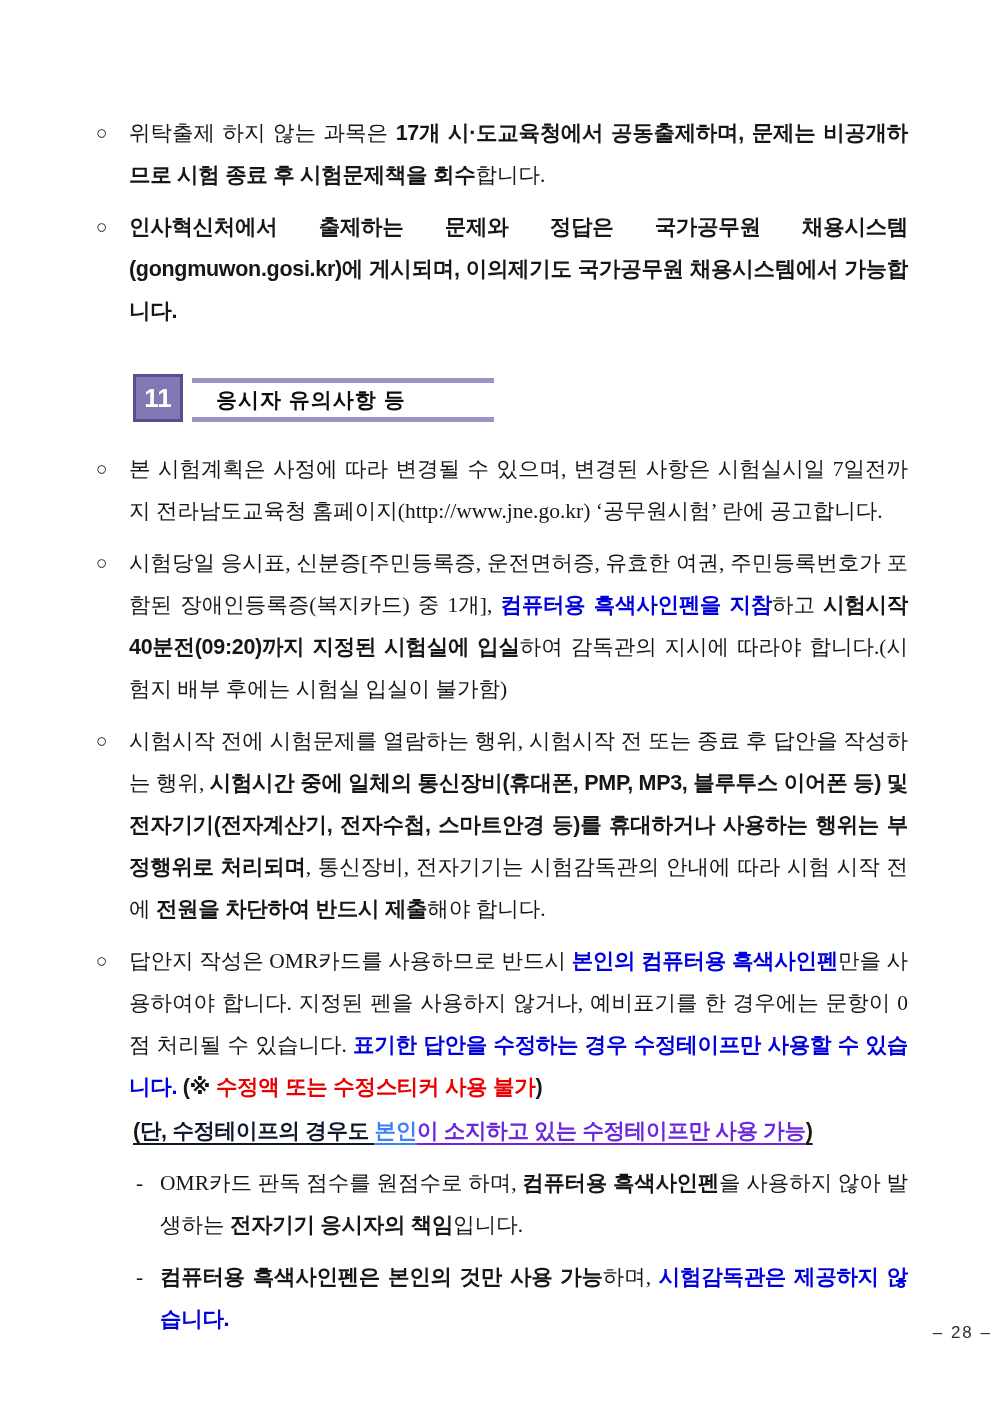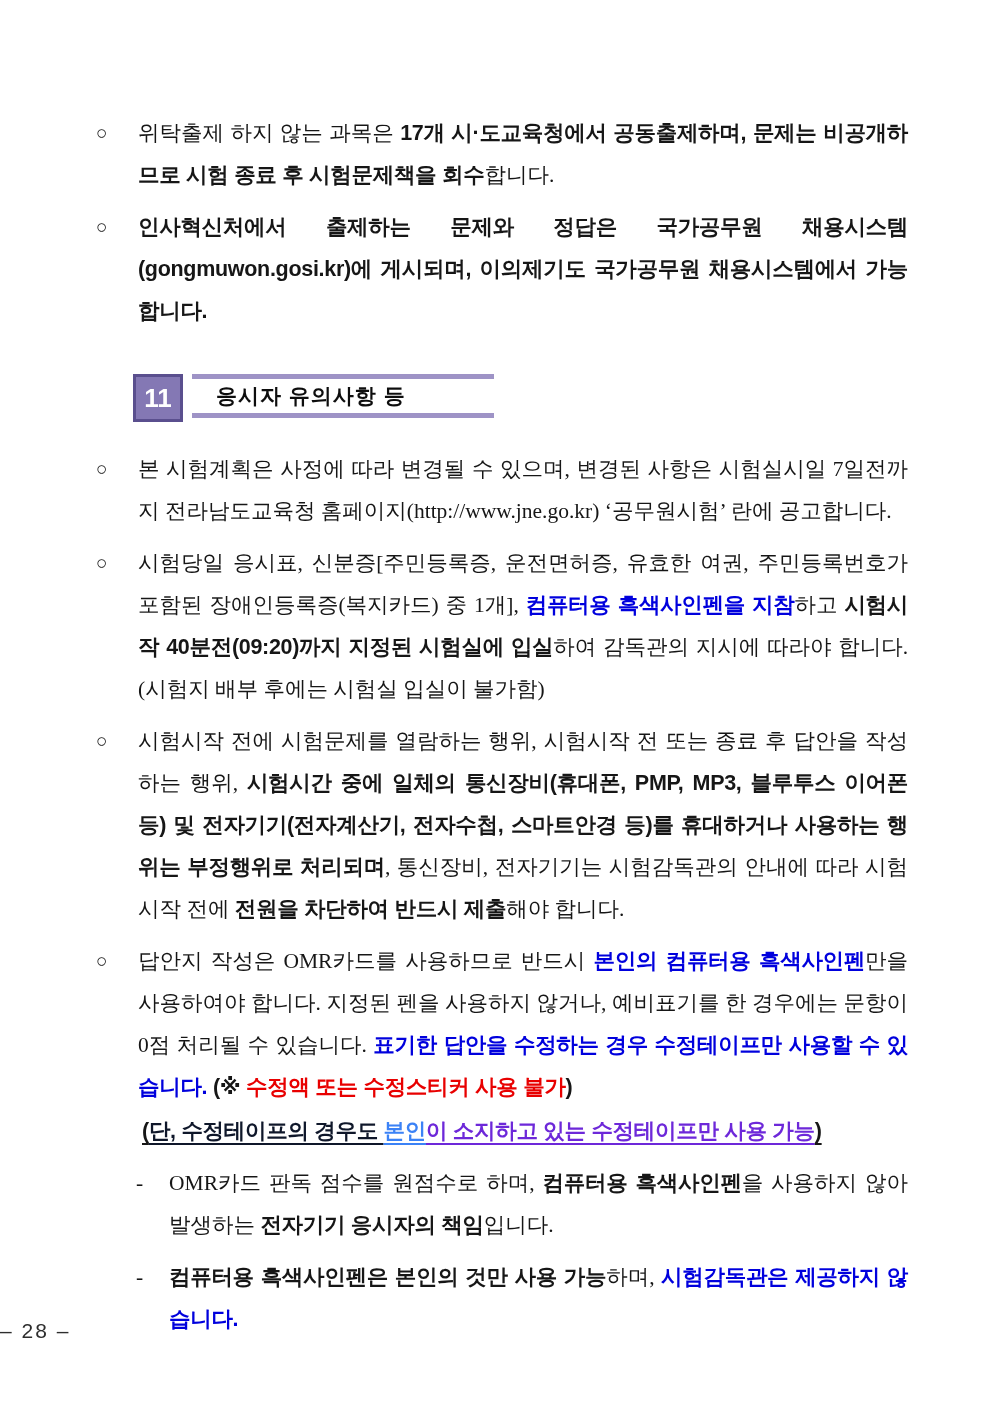--- a/index.html
+++ b/index.html
@@ -18,37 +18,37 @@
   }
   .para {
     display:flex;
     font-size:21.5px;
     line-height:42px;
     text-align:justify;
     margin-bottom:10px;
   }
   .para .marker { flex:0 0 33px; }
   .para-bullet .marker { font-size:19px; }
-  .ptext { flex:1;margin-left:9px; }
+  .ptext { flex:1; }
   .para-plain { padding-left:37px; margin-top:-8px; }
   .para-dash  { padding-left:40px; margin-top:10px; }
   .para-dash .marker { flex:0 0 24px; }
   .b {
     font-weight:700;
     font-family:"Liberation Sans","DejaVu Sans",sans-serif;
     letter-spacing:-0.3px;
   }
   .u {
     text-decoration:underline;
     text-underline-offset:5px;
     text-decoration-thickness:2px;
   }
   .section-header {
     display:flex;
-    align-items:flex-start;
+    align-items:flex-end;
     margin:42px 0 26px -2px;
     padding-left:39px;
   }
   .sec-num {
     flex:none;
     width:44px; height:42px;
     display:flex; align-items:center; justify-content:center;
     font-family:"Liberation Sans","DejaVu Sans",sans-serif;
     font-weight:700; font-size:26px;
     color:#ffffff;
@@ -58,23 +58,23 @@
     width:278px;
     padding:3px 0 3px 24px;
     font-family:"Liberation Sans","DejaVu Sans",sans-serif;
     font-weight:700; font-size:21px;
     letter-spacing:1px;
     color:#0d0d0d;
   }
   .footer {
     position:absolute;
     left:0; right:0; bottom:60px;
-    text-align:left;
+    text-align:right;
     font-family:"Liberation Sans","DejaVu Sans",sans-serif;
-    font-size:21px;
+    font-size:17px;
     color:#2e2e2e;
     letter-spacing:2px;
   }
 </style>
 </head>
 <body>
 
 <div class="page">
   <div class="content">
 

